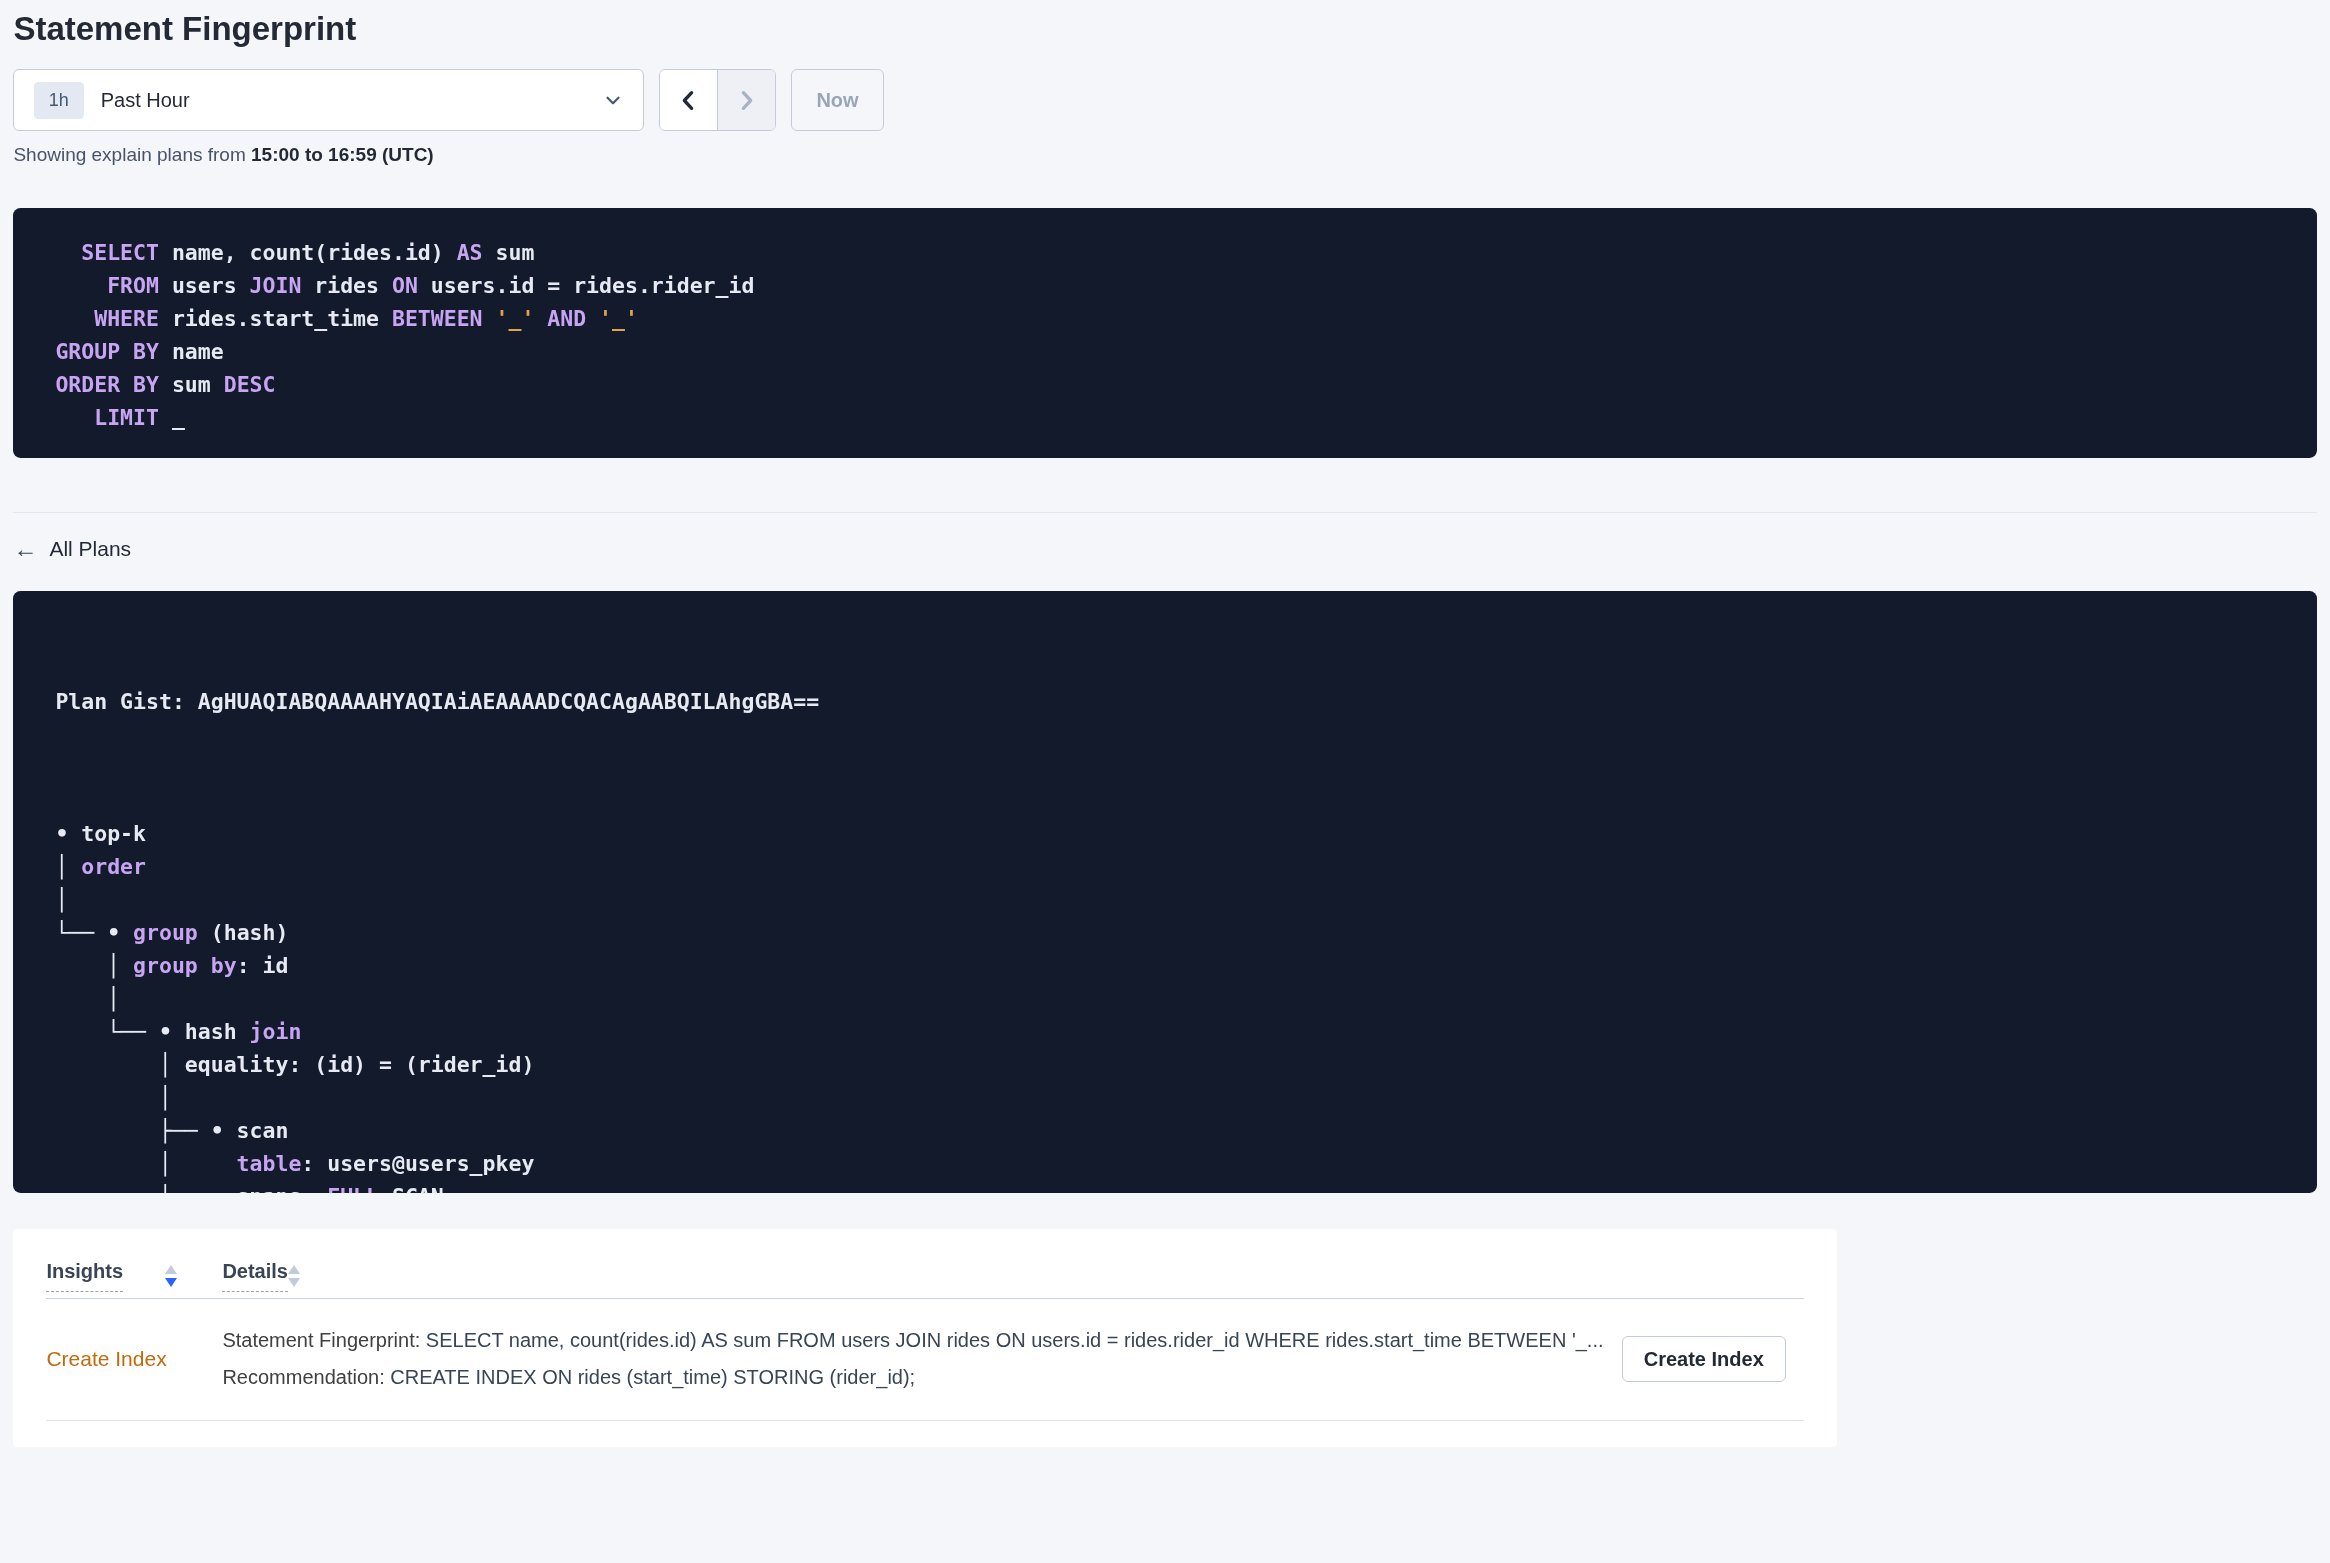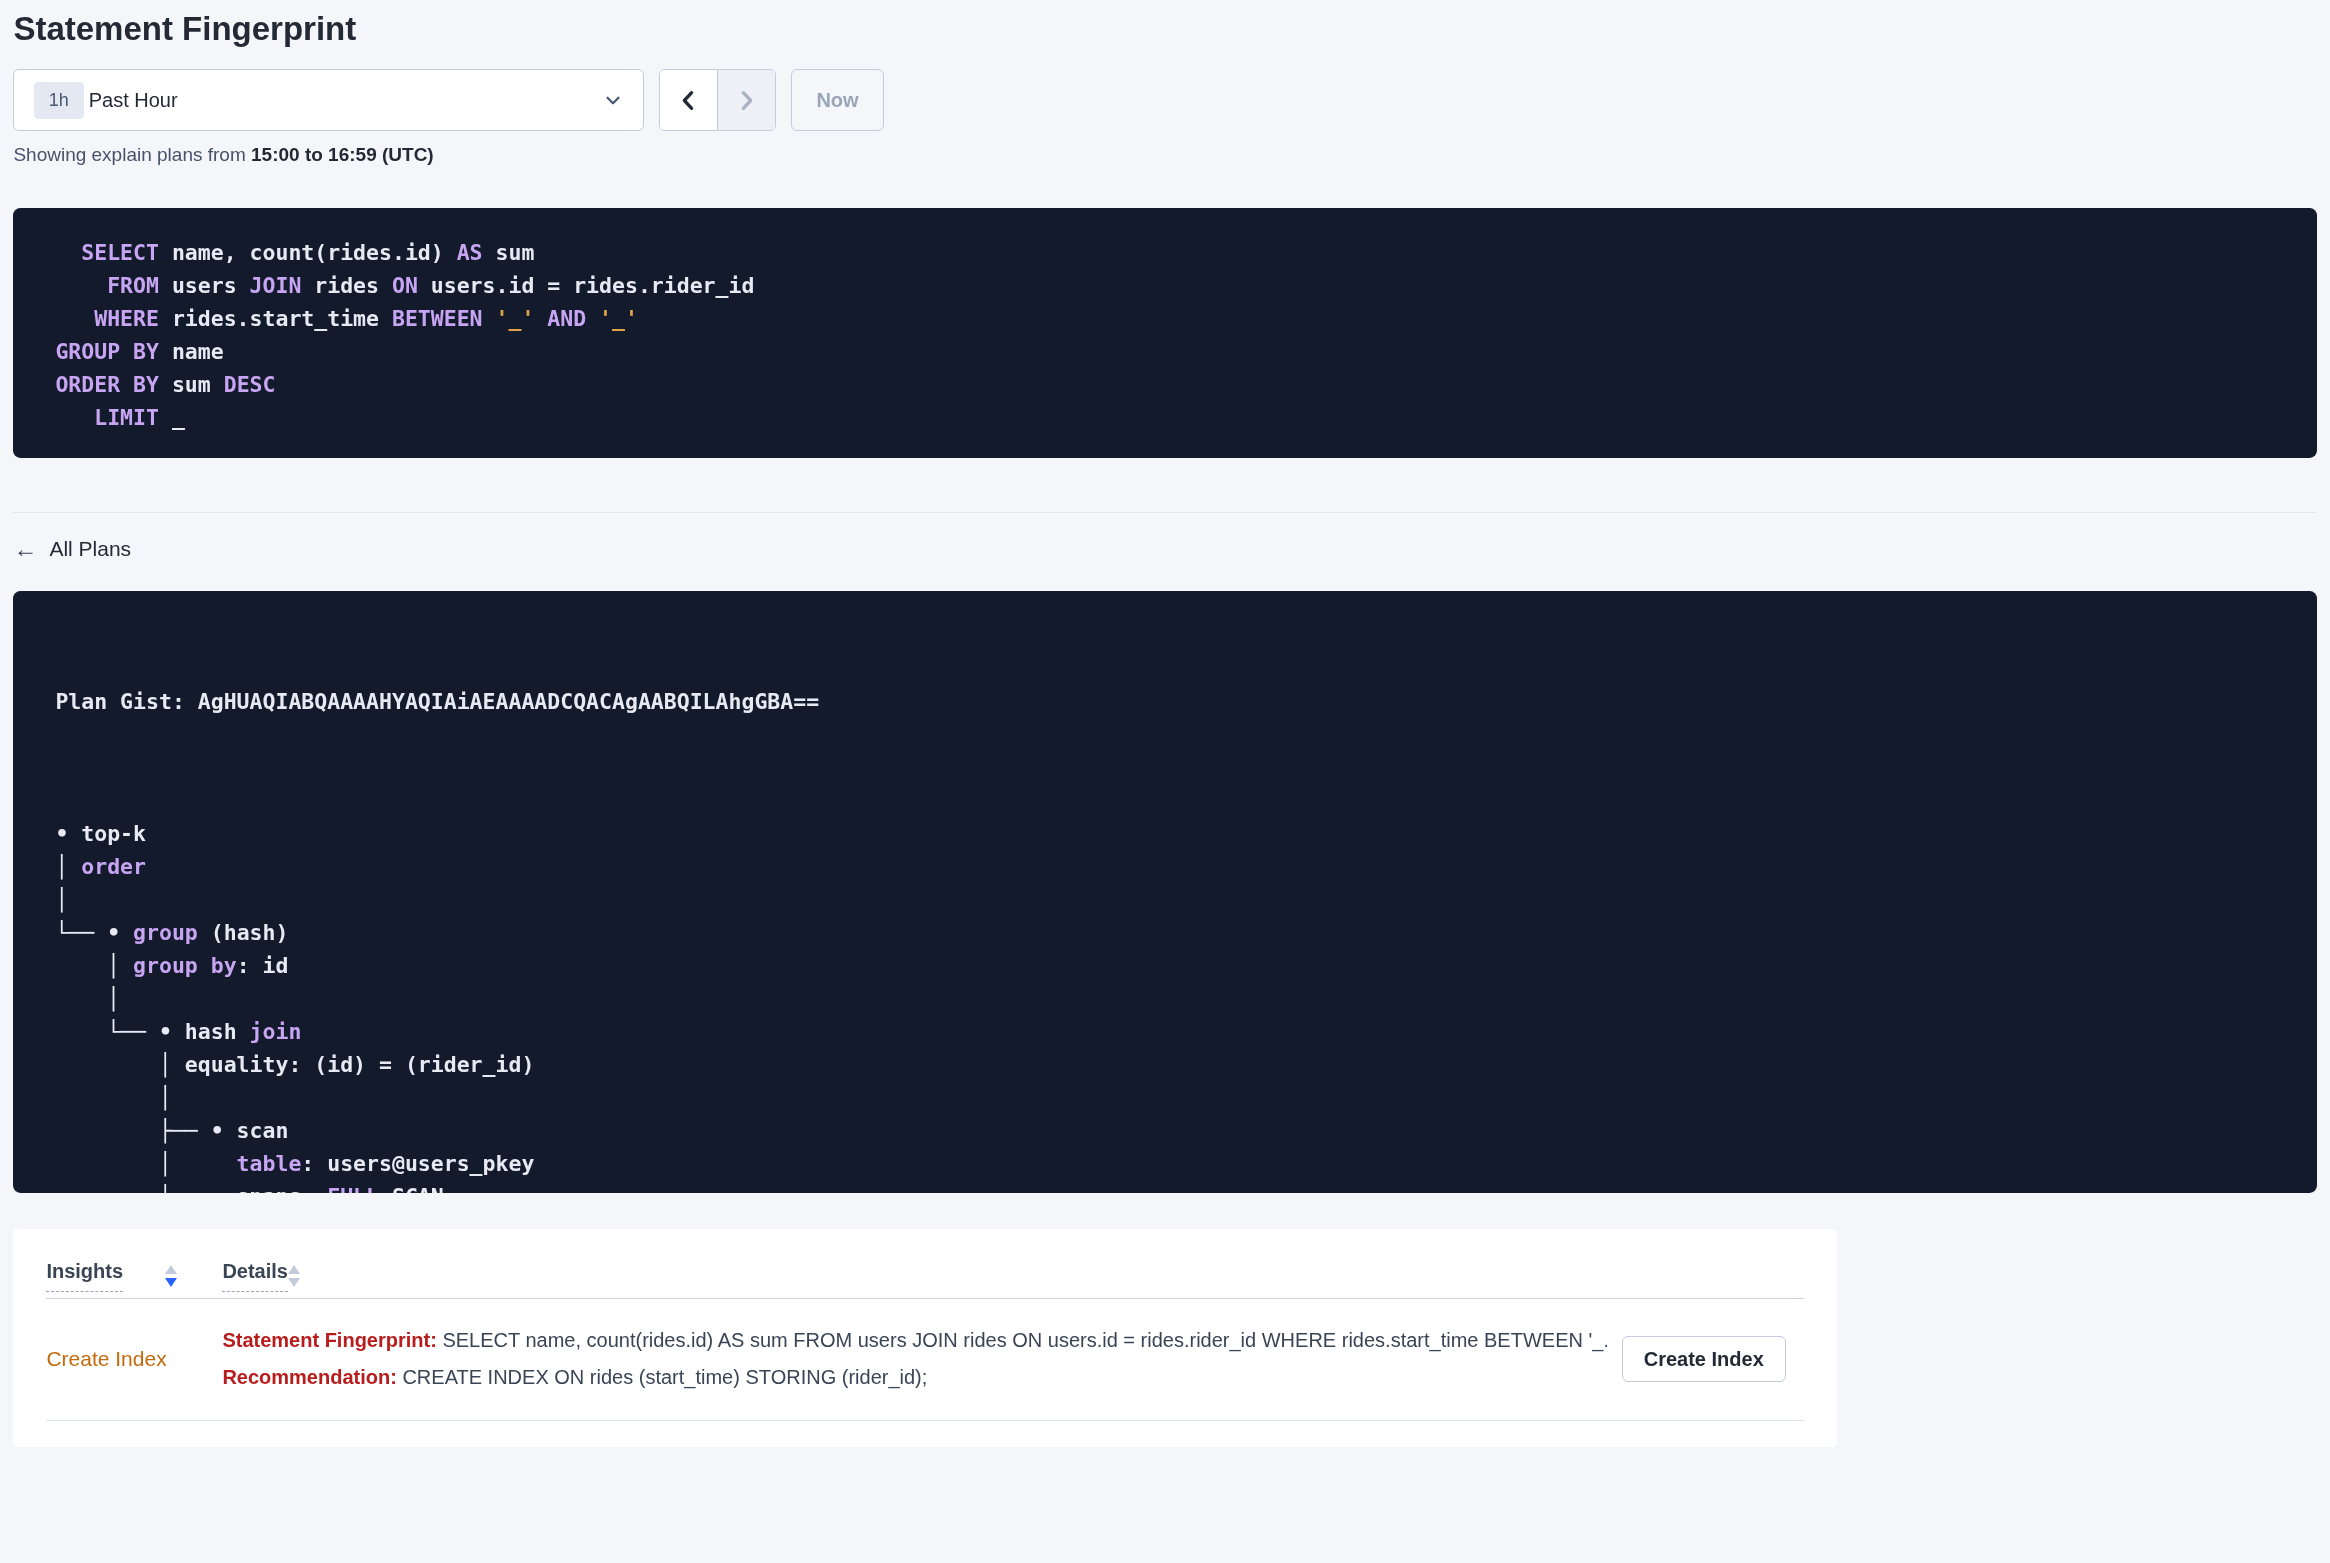--- a/index.html
+++ b/index.html
@@ -43,21 +43,21 @@
     width:631px;height:62px;box-sizing:border-box;
     background:#fff;border:1.5px solid #c3cbdc;border-radius:6px;
     display:flex;align-items:center;padding:0 19.3px;
     cursor:pointer;
   }
   .time-badge{
     background:#e4e8f2;border-radius:4.5px;
     font-size:18px;font-weight:400;color:#475872;
     padding:8.2px 15px;
   }
-  .time-label{margin-left:5px;font-size:20px;color:#242a35;}
+  .time-label{margin-left:17px;font-size:20px;color:#242a35;}
   .time-select .chev{margin-left:auto;}
   .arrow-group{
     display:flex;margin-left:15px;height:62px;box-sizing:border-box;
     border:1.5px solid #c3cbdc;border-radius:6px;overflow:hidden;background:#fff;
   }
   .arrow-btn{
     width:57px;display:flex;align-items:center;justify-content:center;
     cursor:pointer;background:#fff;
   }
   .arrow-btn.disabled{background:#eef0f5;cursor:default;}
@@ -125,21 +125,21 @@
   .tri.down.active{border-top-color:#2962ff;}
 
   .trow{
     display:flex;align-items:center;
     min-height:121px;border-bottom:1.5px solid #dfe3ec;
   }
   .td-insight{width:176px;font-size:21px;color:#c26a0c;cursor:pointer;}
   .td-details{flex:1;min-width:0;overflow:hidden;}
   .dline{font-size:20px;line-height:25px;color:#394455;white-space:nowrap;}
   .dline + .dline{margin-top:12px;}
-  .dline b{font-weight:700;color:#b91c1c;}
+  .dline b{font-weight:400;color:#404040;}
   .create-index-btn{
     margin-left:15px;margin-right:18.6px;flex:none;
     height:46px;padding:0 21px;box-sizing:border-box;
     background:#fff;border:1.5px solid #c3cbdc;border-radius:6px;
     font-family:"Liberation Sans",sans-serif;
     font-size:20px;font-weight:700;color:#242a35;cursor:pointer;
   }
 
   .chev svg{display:block;}
 </style>

